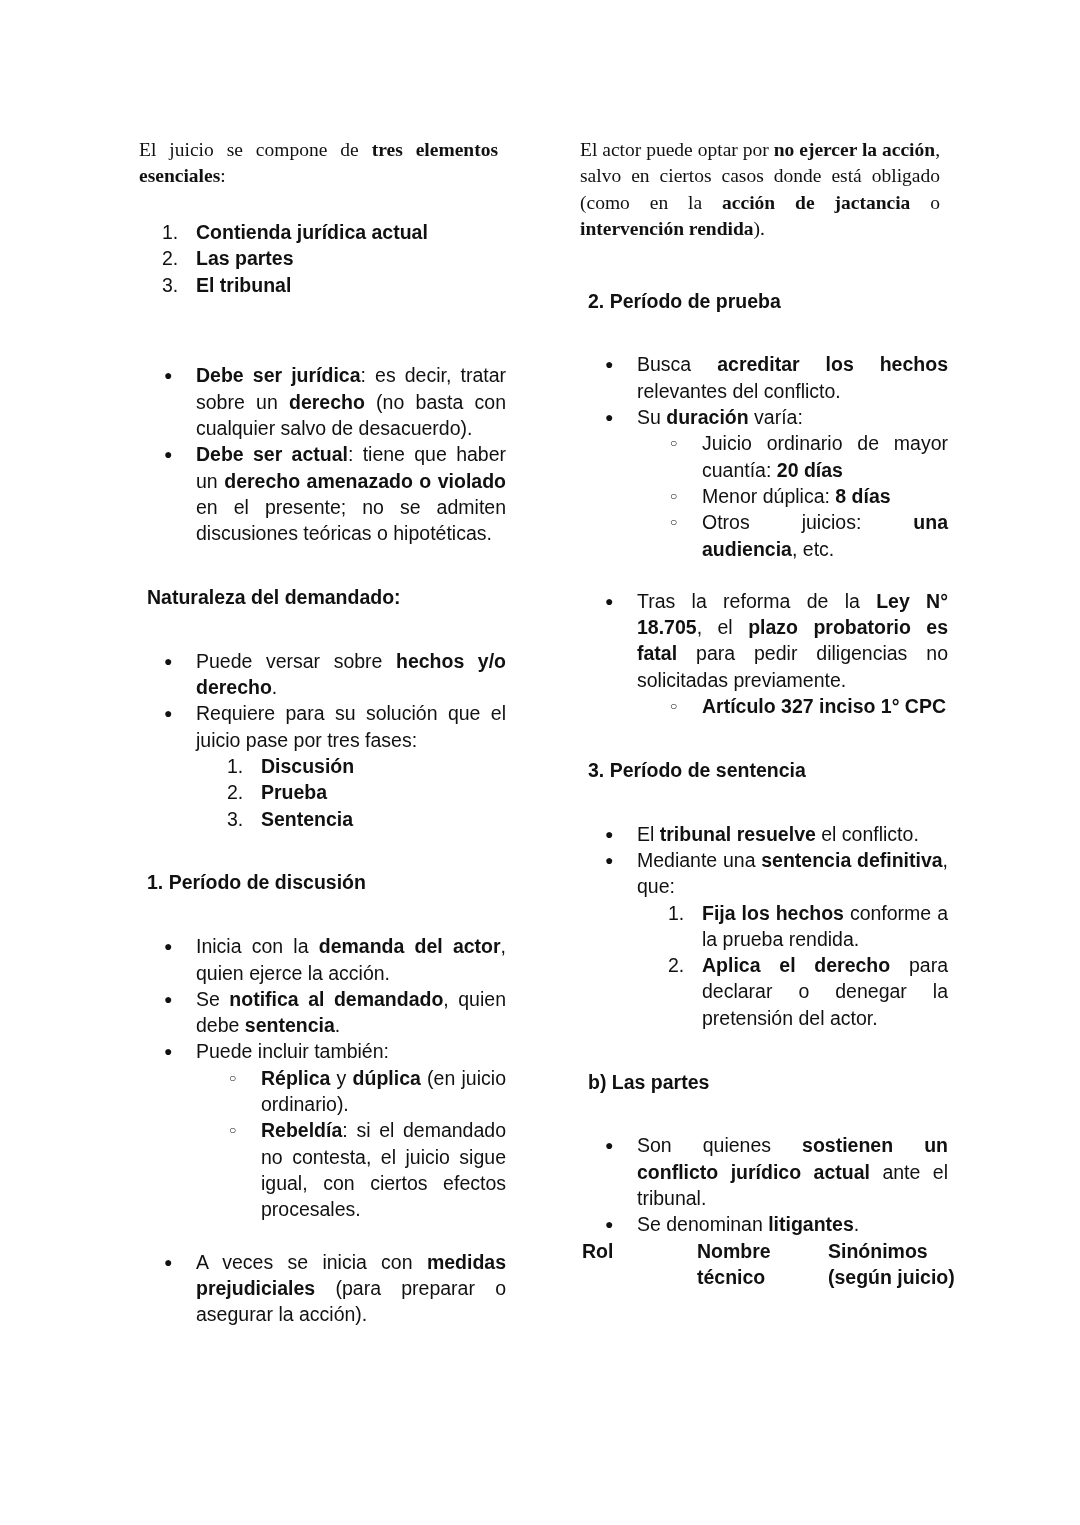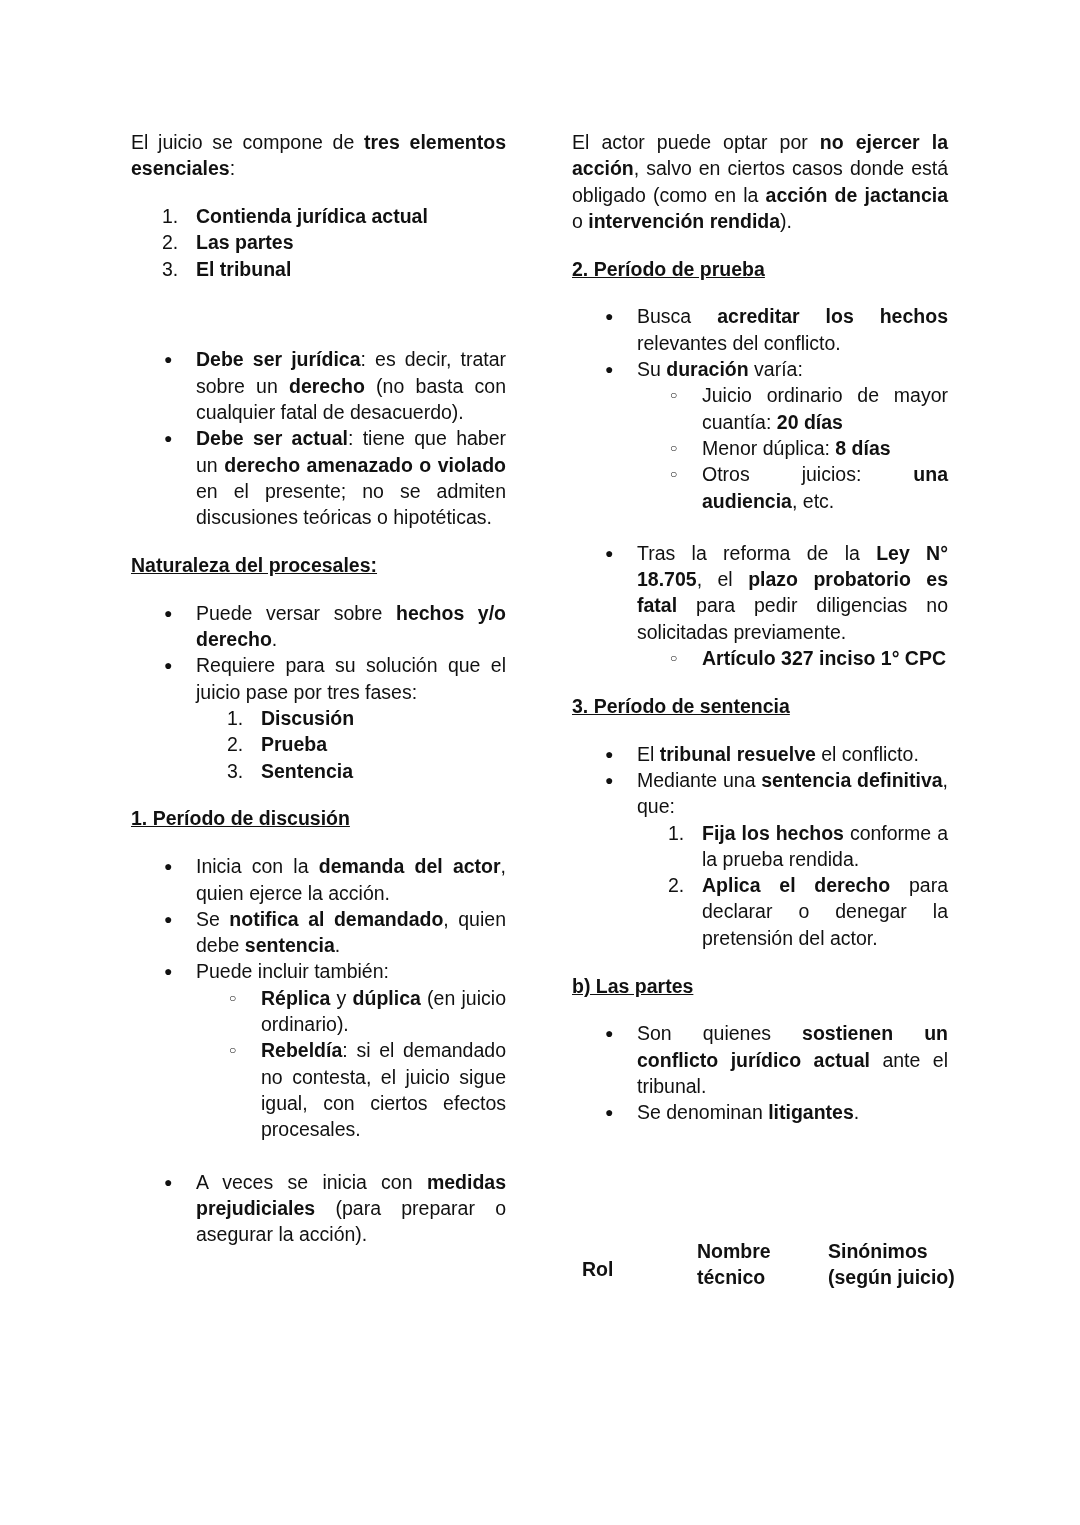--- a/index.html
+++ b/index.html
@@ -4,60 +4,60 @@
 <style>
   html, body { margin: 0; padding: 0; background: #ffffff; }
   body {
     width: 1080px; height: 1525px; position: relative; overflow: hidden;
     font-family: "Liberation Sans", sans-serif; color: #111111;
     font-size: 19.5px; line-height: 26.3px;
   }
   .col { position: absolute; top: 129px; }
   .col-left { left: 131px; width: 375px; }
   .col-right { left: 572px; width: 376px; }
-  .p { text-align: justify; margin: 0; }
+  .p { text-align: justify; margin: 8px; font-family: Liberation Serif, serif; }
   .j { text-align: justify; }
   .gap { height: 21.5px; }
   .gap2 { height: 26px; }
-  .heading { font-weight: bold; margin: 0; text-decoration: underline; }
+  .heading { font-weight: bold; margin: 16px; }
   b { font-weight: bold; }
   .item { position: relative; }
   .lvl1 { padding-left: 65px; }
   .lvl2 { padding-left: 130px; }
   .marker { position: absolute; top: 0; }
   .lvl1 .marker.bullet { left: 33px; font-size: 14px; }
   .lvl2 .marker.circle { left: 98px; font-size: 12px; }
   .lvl1 .marker.num { left: 31px; }
   .lvl2 .marker.num { left: 96px; }
   .table-head { position: absolute; top: 1238px; left: 582px; width: 380px; font-weight: bold; }
   .th { position: absolute; top: 0; }
-  .th.c1 { left: 0; margin-top: 18px; }
+  .th.c1 { left: 0; }
   .th.c2 { left: 115px; width: 100px; }
   .th.c3 { left: 246px; width: 150px; }
 </style>
 </head>
 <body>
 
 <div class="col col-left">
   <p class="p"><span>El juicio se compone de </span><b>tres elementos esenciales</b><span>:</span></p>
   <div class="gap"></div>
   <div>
     <div class="item lvl1"><span class="marker num">1.</span><b>Contienda jurídica actual</b></div>
     <div class="item lvl1"><span class="marker num">2.</span><b>Las partes</b></div>
     <div class="item lvl1"><span class="marker num">3.</span><b>El tribunal</b></div>
   </div>
   <div class="gap"></div>
   <div class="gap"></div>
   <div class="gap"></div>
   <div>
-    <div class="item lvl1 j"><span class="marker bullet">●</span><b>Debe ser jurídica</b><span>: es decir, tratar sobre un </span><b>derecho</b><span> (no basta con cualquier fatal de desacuerdo).</span></div>
+    <div class="item lvl1 j"><span class="marker bullet">●</span><b>Debe ser jurídica</b><span>: es decir, tratar sobre un </span><b>derecho</b><span> (no basta con cualquier salvo de desacuerdo).</span></div>
     <div class="item lvl1 j"><span class="marker bullet">●</span><b>Debe ser actual</b><span>: tiene que haber un </span><b>derecho amenazado o violado</b><span> en el presente; no se admiten discusiones teóricas o hipotéticas.</span></div>
   </div>
   <div class="gap"></div>
-  <p class="heading">Naturaleza del procesales:</p>
+  <p class="heading">Naturaleza del demandado:</p>
   <div class="gap"></div>
   <div>
     <div class="item lvl1 j"><span class="marker bullet">●</span><span>Puede versar sobre </span><b>hechos y/o derecho</b><span>.</span></div>
     <div class="item lvl1 j"><span class="marker bullet">●</span><span>Requiere para su solución que el juicio pase por tres fases:</span></div>
     <div class="item lvl2"><span class="marker num">1.</span><b>Discusión</b></div>
     <div class="item lvl2"><span class="marker num">2.</span><b>Prueba</b></div>
     <div class="item lvl2"><span class="marker num">3.</span><b>Sentencia</b></div>
   </div>
   <div class="gap"></div>
   <p class="heading">1. Período de discusión</p>

